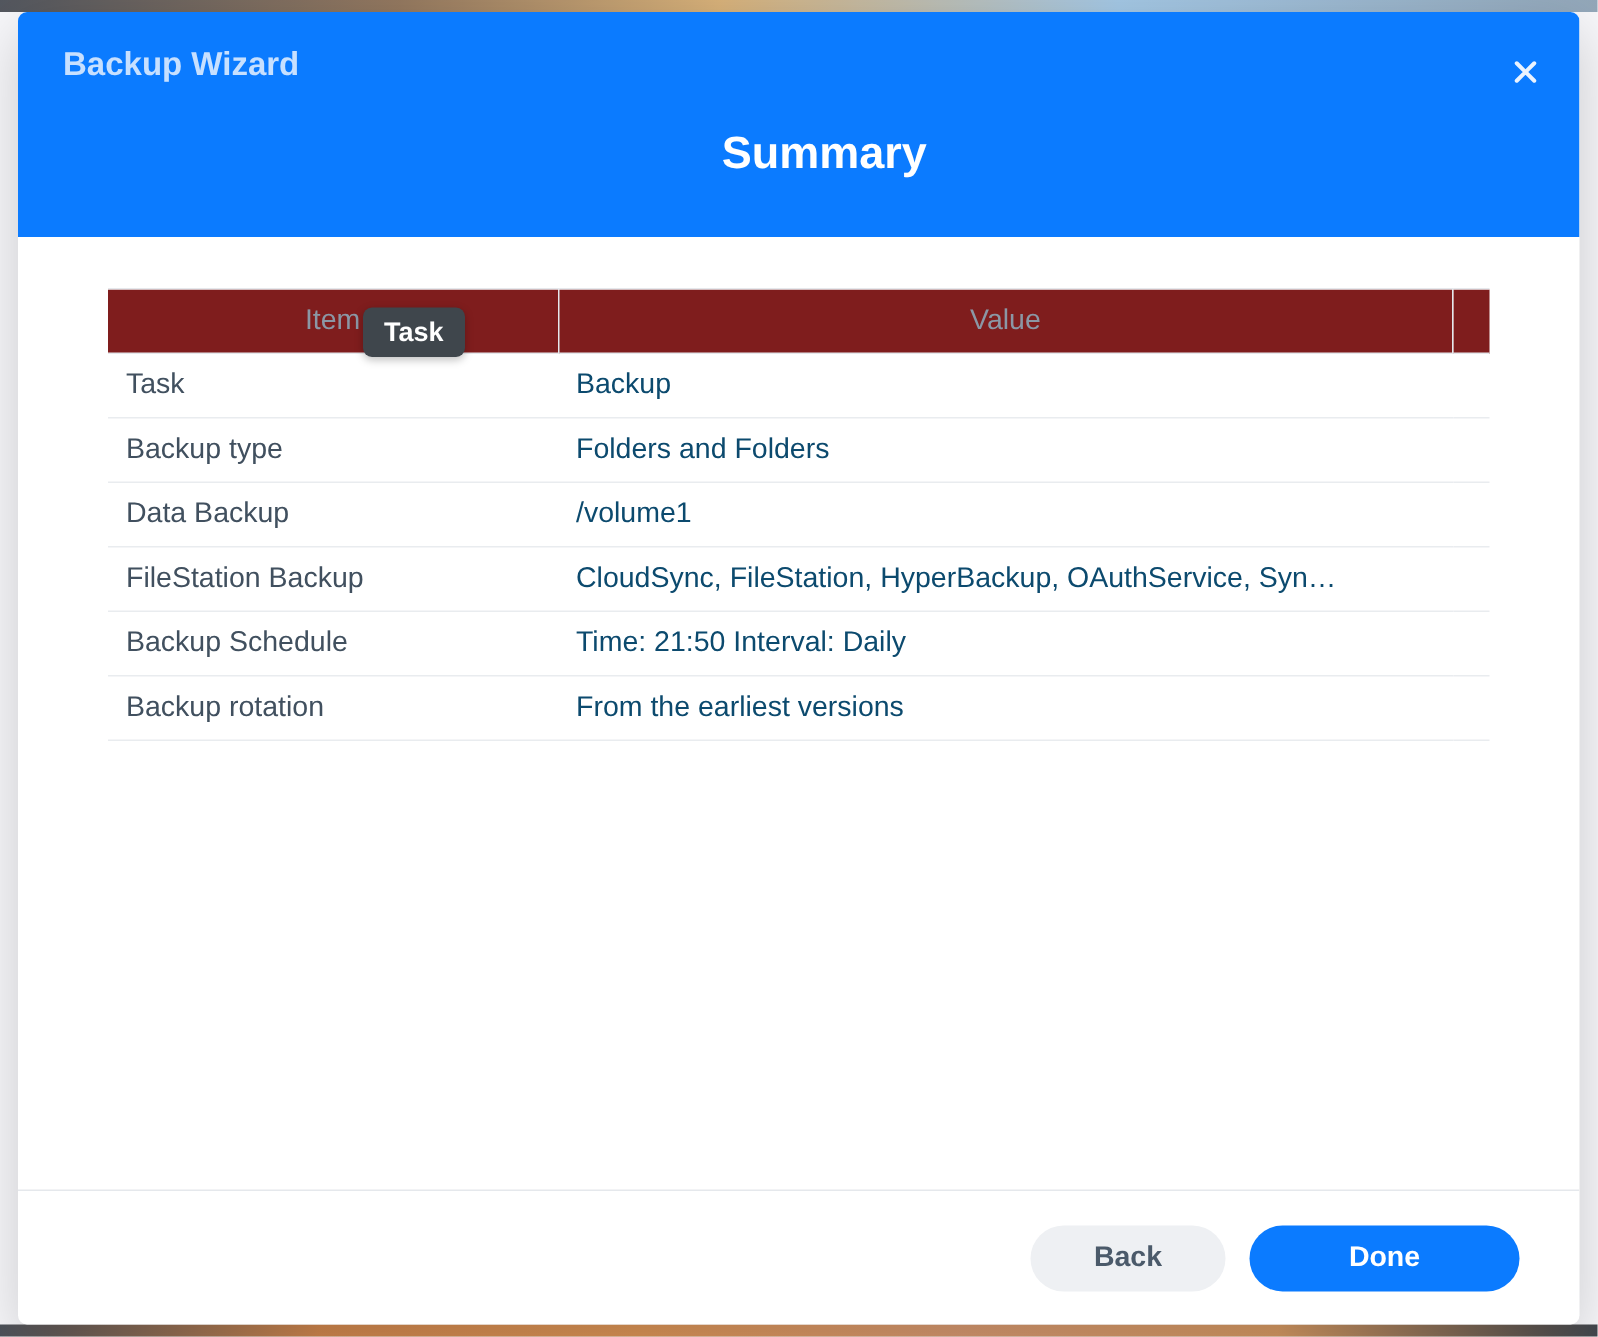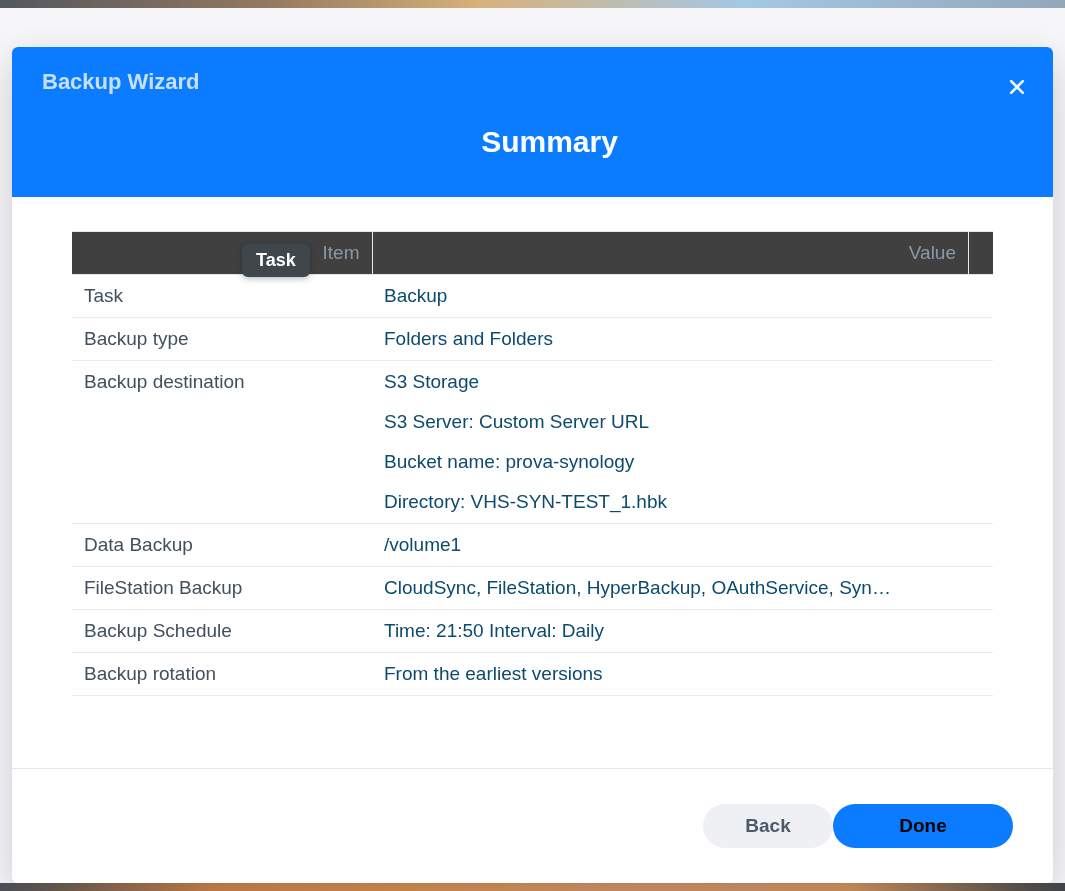--- a/index.html
+++ b/index.html
@@ -35,21 +35,20 @@
       left: 12px;
       right: 12px;
       top: 8px;
       bottom: 8px;
       background: #ffffff;
       border-radius: 6px;
       box-shadow: 0 12px 40px rgba(0,0,0,0.18);
       display: flex;
       flex-direction: column;
       overflow: hidden;
-      margin-top: 39px;
     }
     .wizard-header {
       background: #0b7bff;
       color: #ffffff;
       padding: 22px 30px 0 30px;
       height: 150px;
       position: relative;
       flex: 0 0 auto;
     }
     .wizard-header .title {
@@ -87,28 +86,28 @@
       overflow: hidden;
       position: relative;
     }
 
     .summary-table {
       width: 100%;
       border-collapse: collapse;
       font-size: 19px;
     }
     .summary-table th {
-      text-align: right;
+      text-align: center;
       font-weight: 400;
       color: #8b97a5;
       font-size: 19px;
       padding: 10px 12px;
       border-top: 1px solid #e5e8ec;
       border-bottom: 1px solid #e5e8ec;
-      background: #404040;
+      background: #7f1d1d;
     }
     .summary-table th.col-item { width: 300px; border-right: 1px solid #e5e8ec; }
     .summary-table th.col-value { border-right: 1px solid #e5e8ec; }
     .summary-table th.col-scroll { width: 22px; }
 
     .summary-table td {
       padding: 10px 12px;
       border-bottom: 1px solid #e9ecef;
       color: #0c4a6e;
       vertical-align: top;
@@ -137,25 +136,26 @@
       font-weight: 600;
       padding: 6px 14px;
       border-radius: 6px;
       white-space: nowrap;
       box-shadow: 0 2px 6px rgba(0,0,0,0.25);
       z-index: 5;
     }
 
     .wizard-footer {
       flex: 0 0 auto;
-      height: 115px;
+      height: 90px;
       border-top: 1px solid #e5e8ec;
       display: flex;
       align-items: center;
       justify-content: flex-end;
+      gap: 16px;
       padding: 0 40px;
     }
     .btn {
       min-width: 130px;
       height: 44px;
       border-radius: 22px;
       font-size: 19px;
       font-weight: 600;
       border: none;
       cursor: pointer;
@@ -163,21 +163,21 @@
       align-items: center;
       justify-content: center;
       padding: 0 24px;
     }
     .btn-secondary {
       background: #eef0f3;
       color: #4b5a6a;
     }
     .btn-primary {
       background: #0b7bff;
-      color: #000000;
+      color: #ffffff;
       min-width: 180px;
     }
   </style>
 </head>
 <body>
 
 <div class="backdrop">
   <div class="bar-top"></div>
   <div class="bar-bottom"></div>
 </div>
@@ -211,32 +211,20 @@
           <td class="value">Backup</td>
           <td class="scroll"></td>
 
         </tr>
         <tr>
           <td class="item">Backup type</td>
           <td class="value">Folders and Folders</td>
           <td class="scroll"></td>
         </tr>
         <tr>
-          <td class="item">Backup destination</td>
-          <td class="value">
-            <div class="dest-lines">
-              <div>S3 Storage</div>
-              <div>S3 Server: Custom Server URL</div>
-              <div>Bucket name: prova-synology</div>
-              <div>Directory: VHS-SYN-TEST_1.hbk</div>
-            </div>
-          </td>
-          <td class="scroll"></td>
-        </tr>
-        <tr>
           <td class="item">Data Backup</td>
           <td class="value">/volume1</td>
           <td class="scroll"></td>
         </tr>
         <tr>
           <td class="item">FileStation Backup</td>
           <td class="value">
             <span class="truncate">CloudSync, FileStation, HyperBackup, OAuthService, Syn…</span>
           </td>
           <td class="scroll"></td>

